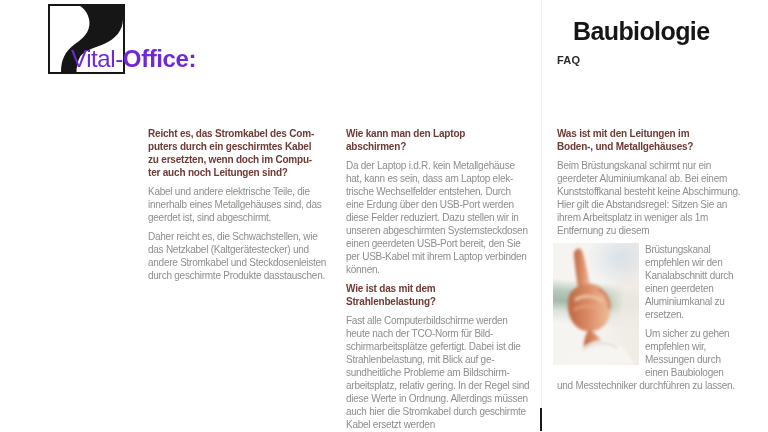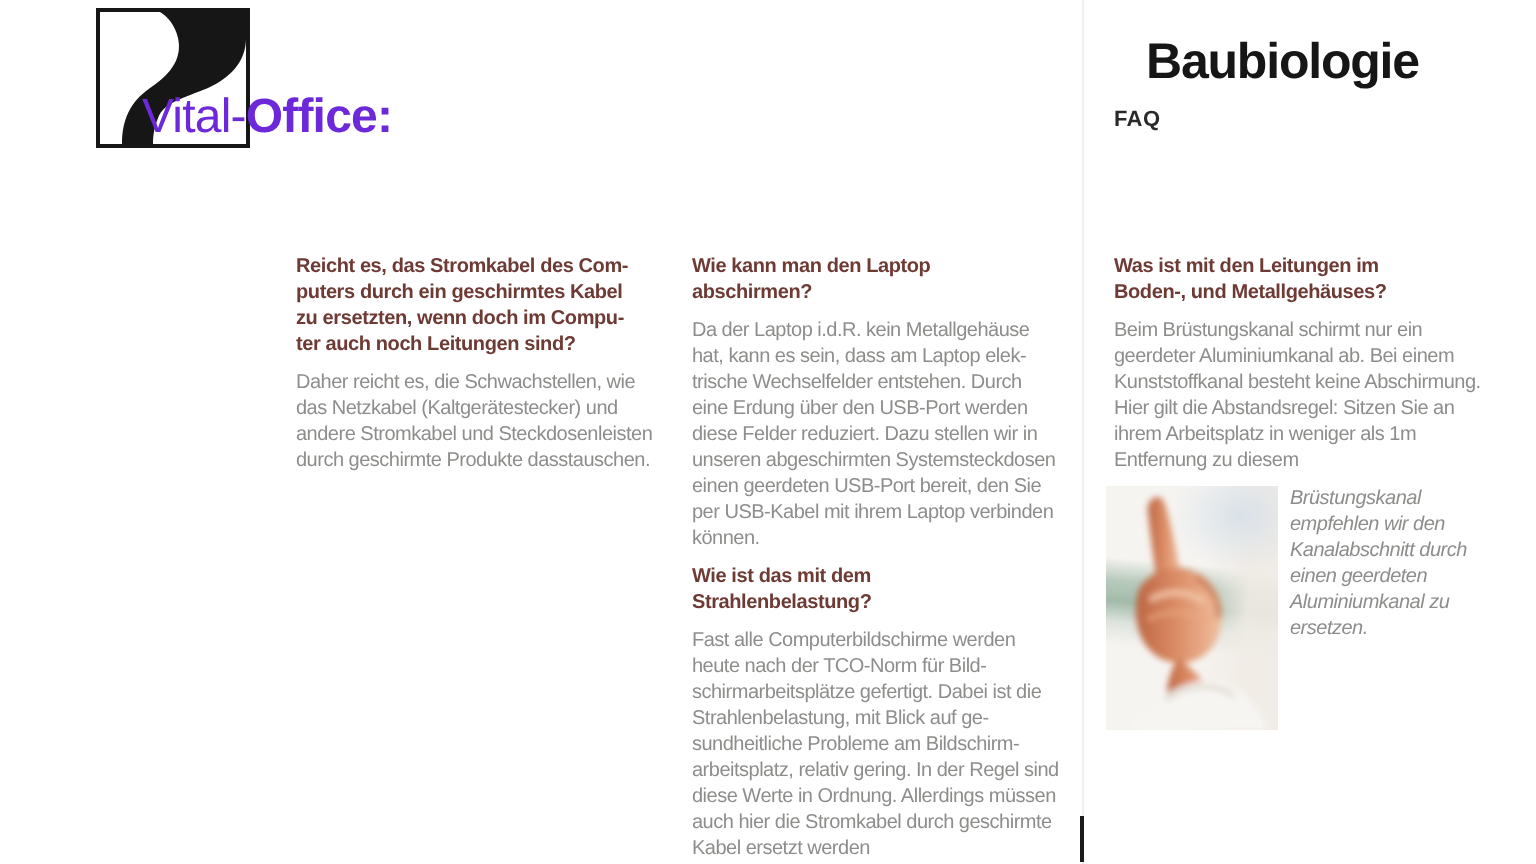--- a/index.html
+++ b/index.html
@@ -36,21 +36,21 @@
   .col-3{left:557px;width:184px;}
   .q{
     margin:0 0 6px 0;font-size:10px;font-weight:bold;color:#6e3a34;
     letter-spacing:-0.2px;white-space:pre-line;line-height:13px;
   }
   .col p{
     margin:0 0 6px 0;color:#8d8d8b;letter-spacing:-0.25px;
     -webkit-hyphens:manual;hyphens:manual;
   }
   
-  .photo-flow{overflow:visible;font-style:italic;}
+  .photo-flow{overflow:visible;}
   .photo{
     float:left;width:86px;height:122px;margin:0 6px 2px -4px;
     position:relative;overflow:hidden;
     background:
       radial-gradient(50px 40px at 78% 12%, rgba(213,223,232,0.85), rgba(213,223,232,0) 70%),
       linear-gradient(96deg, rgba(255,255,255,0) 55%, rgba(240,235,229,0.9) 78%),
       linear-gradient(185deg, rgba(255,255,255,0) 33%, rgba(162,188,170,0.75) 42%, rgba(141,172,152,0.8) 50%, rgba(191,207,196,0.45) 58%, rgba(255,255,255,0) 67%),
       #f6f4f1;
   }
   .photo svg{display:block;width:100%;height:100%;}
@@ -78,20 +78,21 @@
   <div class="logo-text"><span class="brand-prefix">Vital-</span><span class="brand-suffix">Office:</span></div>
 
   <h1 class="title">Baubiologie</h1>
   <div class="section-label">FAQ</div>
 
   <div class="col col-1">
     <h2 class="q">Reicht es, das Stromkabel des Com-
 puters durch ein geschirmtes Kabel
 zu ersetzten, wenn doch im Compu-
 ter auch noch Leitungen sind?</h2>
+    <p>Kabel und andere elektrische Teile, die innerhalb eines Metallgehäuses sind, das geerdet ist, sind abgeschirmt.</p>
     <p>Daher reicht es, die Schwachstellen, wie das Netzkabel (Kaltgerätestecker) und andere Stromkabel und Steckdosenleis­ten durch geschirmte Produkte dass­tauschen.</p>
   </div>
 
   <div class="col col-2">
     <h2 class="q">Wie kann man den Laptop
 abschirmen?</h2>
     <p>Da der Laptop i.d.R. kein Metallgehäuse hat, kann es sein, dass am Laptop elek­trische Wechselfelder entstehen. Durch eine Erdung über den USB-Port werden diese Felder reduziert. Dazu stellen wir in unseren abgeschirmten Systemsteck­dosen einen geerdeten USB-Port bereit, den Sie per USB-Kabel mit ihrem Laptop verbinden können.</p>
     <h2 class="q">Wie ist das mit dem
 Strahlenbelastung?</h2>
     <p>Fast alle Computerbildschirme werden heute nach der TCO-Norm für Bild­schirmarbeitsplätze gefertigt. Dabei ist die Strahlenbelastung, mit Blick auf ge­sundheitliche Probleme am Bildschirm­arbeitsplatz, relativ gering. In der Regel sind diese Werte in Ordnung. Allerdings müssen auch hier die Stromkabel durch geschirmte Kabel ersetzt werden</p>
@@ -125,19 +126,20 @@
             <path d="M45 46 C53 50 57 58 56 66" stroke="#b85f3c" stroke-width="3" fill="none" opacity="0.55"></path>
 
             <path d="M36 86 C44 92 50 98 54 106 L30 112 C30 100 32 92 36 86 Z" fill="url(#skin)"></path>
 
             <path d="M24 110 C36 96 58 93 69 104 C75 110 79 116 81 122 L12 122 C14 117 19 113 24 110 Z" fill="#f7f5f2"></path>
             <path d="M30 107 C41 99 55 98 64 105" stroke="#dcd5cc" stroke-width="2" fill="none"></path>
           </g>
         </svg>
       </div>
       <p>Brüstungskanal empfehlen wir den Kanalab­schnitt durch einen geer­deten Alumi­niumkanal zu ersetzen.</p>
+      <p>Um sicher zu gehen empfehlen wir, Messungen durch einen Baubiologen und Messtechniker durchführen zu lassen.</p>
     </div>
   </div>
 
   <div class="fold-line"></div>
   <div class="fold-mark"></div>
 
 </div>
 
 </body></html>

